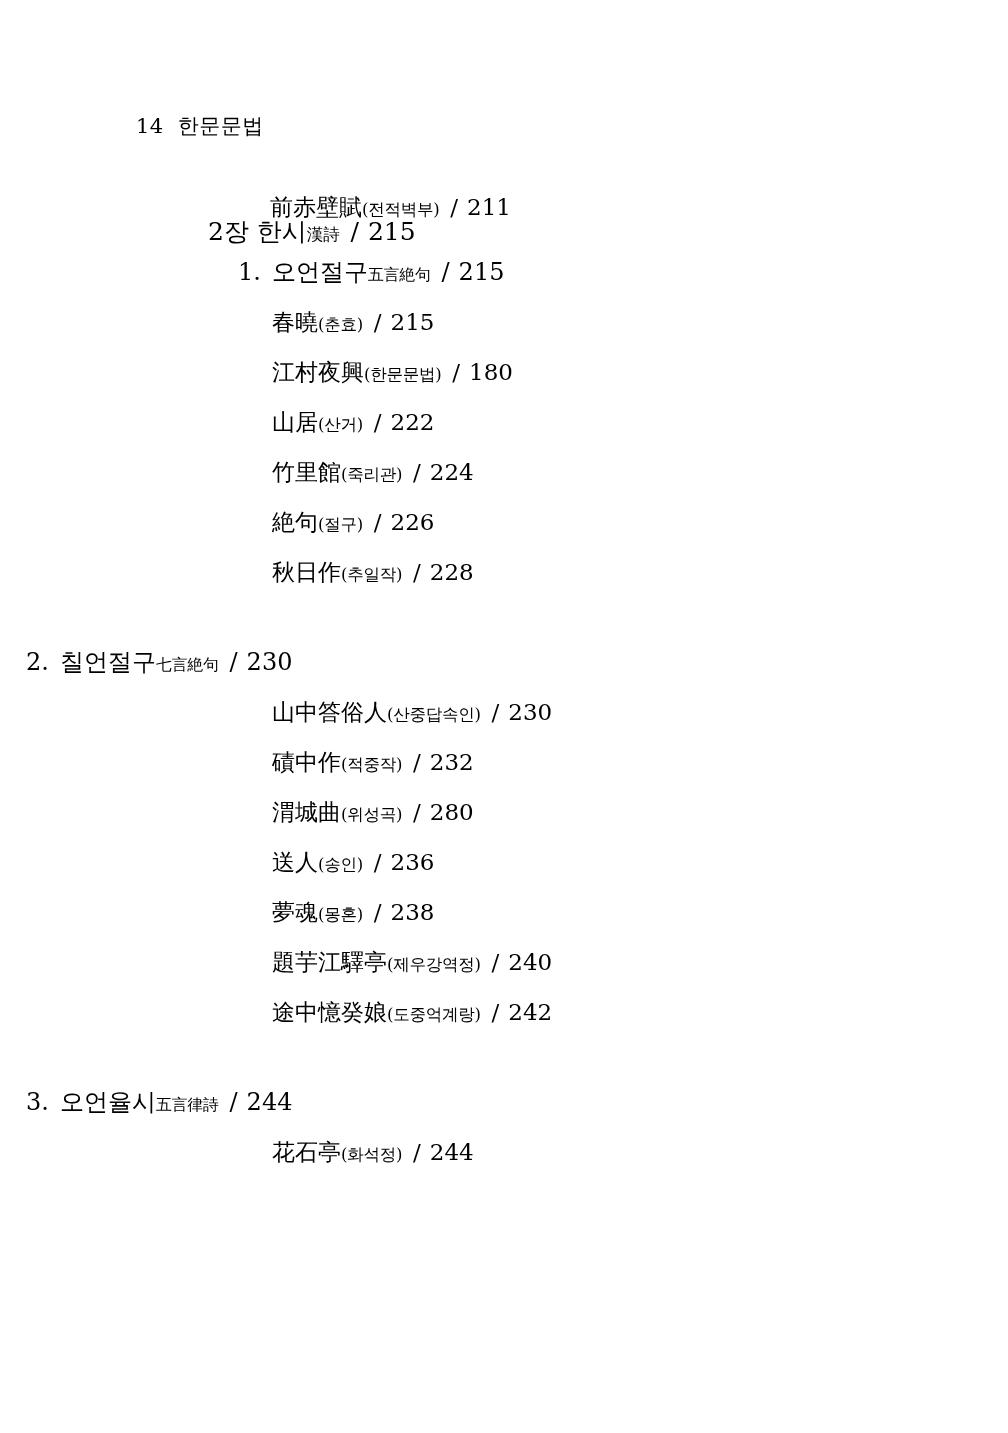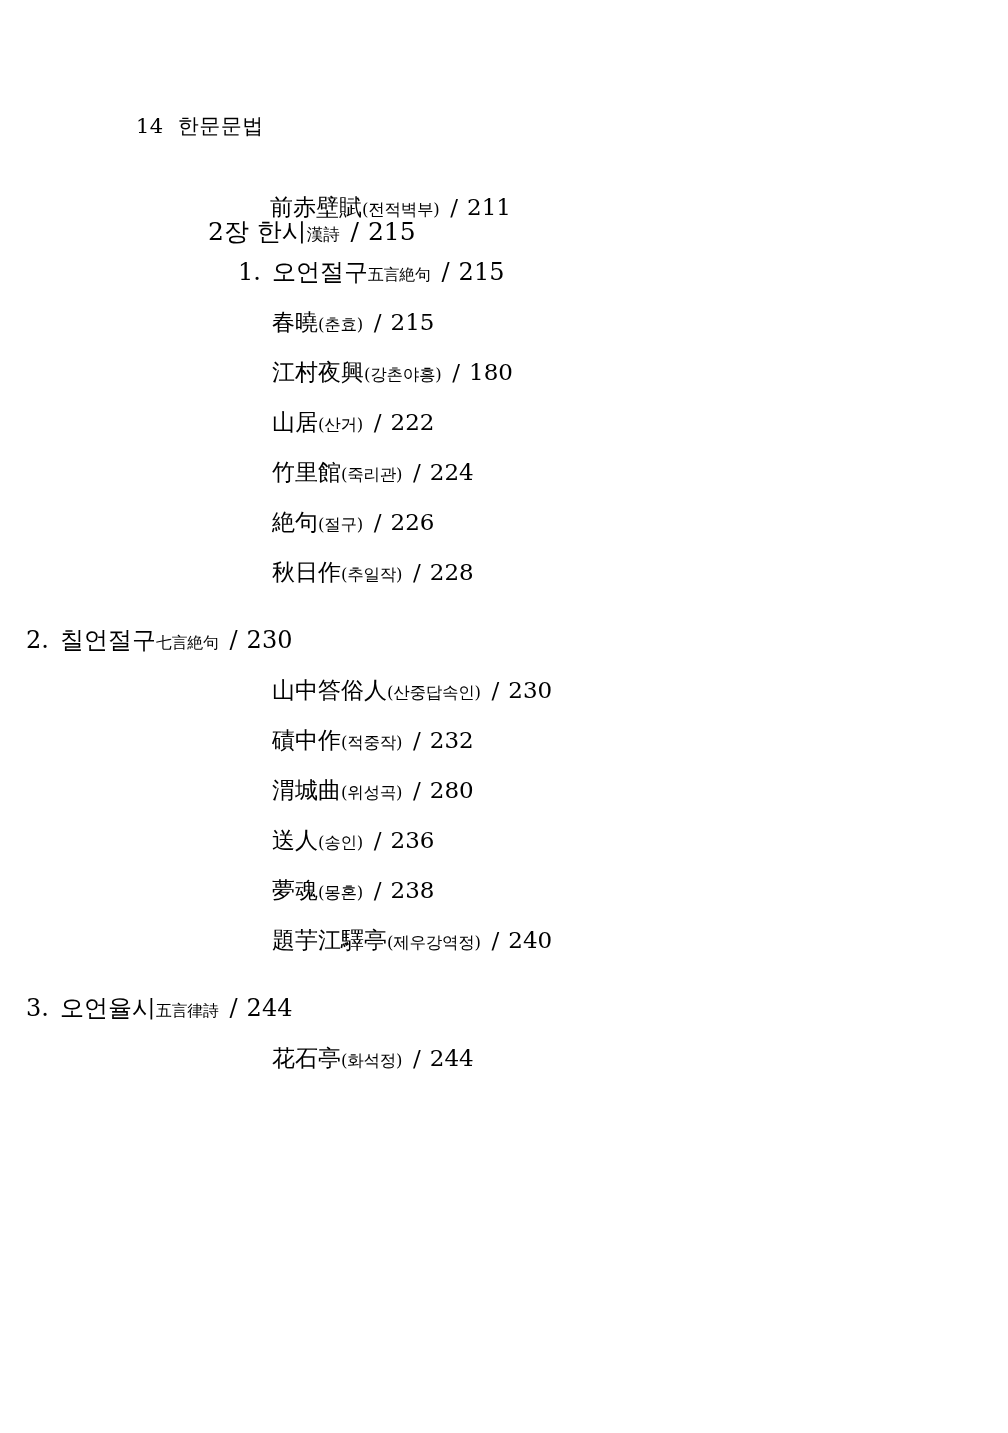--- a/index.html
+++ b/index.html
@@ -65,21 +65,21 @@
   .slash {
     margin: 0 9px 0 11px;
   }
   .page-no {
     font-family: "DejaVu Serif", "Liberation Serif", serif;
   }
   .num-label {
     display: inline-block;
     min-width: 34px;
   }
-  .gap-lg { margin-top: 44px; padding-left: 26px; }
+  .gap-lg { margin-top: 66px; padding-left: 26px; }
 </style>
 </head>
 <body>
 
 <div class="page">
 
   <div class="header">
     <span class="pagenum">14</span><span>한문문법</span>
   </div>
 
@@ -93,21 +93,21 @@
       <span>2장</span>&nbsp;<span>한시</span><span class="han-small">漢詩</span><span class="slash">/</span><span class="page-no">215</span>
     </div>
 
     <div class="entry lvl-section">
       <span class="num-label">1.</span><span>오언절구</span><span class="han-small">五言絶句</span><span class="slash">/</span><span class="page-no">215</span>
     </div>
     <div class="entry lvl-item">
       <span class="han">春曉</span><span class="ko-small">(춘효)</span><span class="slash">/</span><span class="page-no">215</span>
     </div>
     <div class="entry lvl-item">
-      <span class="han">江村夜興</span><span class="ko-small">(강촌야흥)</span><span class="slash">/</span><span class="page-no">180</span>
+      <span class="han">江村夜興</span><span class="ko-small">(한문문법)</span><span class="slash">/</span><span class="page-no">180</span>
     </div>
     <div class="entry lvl-item">
       <span class="han">山居</span><span class="ko-small">(산거)</span><span class="slash">/</span><span class="page-no">222</span>
     </div>
     <div class="entry lvl-item">
       <span class="han">竹里館</span><span class="ko-small">(죽리관)</span><span class="slash">/</span><span class="page-no">224</span>
     </div>
     <div class="entry lvl-item">
       <span class="han">絶句</span><span class="ko-small">(절구)</span><span class="slash">/</span><span class="page-no">226</span>
     </div>
@@ -129,20 +129,23 @@
     </div>
     <div class="entry lvl-item">
       <span class="han">送人</span><span class="ko-small">(송인)</span><span class="slash">/</span><span class="page-no">236</span>
     </div>
     <div class="entry lvl-item">
       <span class="han">夢魂</span><span class="ko-small">(몽혼)</span><span class="slash">/</span><span class="page-no">238</span>
     </div>
     <div class="entry lvl-item">
       <span class="han">題芋江驛亭</span><span class="ko-small">(제우강역정)</span><span class="slash">/</span><span class="page-no">240</span>
     </div>
+    <div class="entry lvl-item">
+      <span class="han">途中憶癸娘</span><span class="ko-small">(도중억계랑)</span><span class="slash">/</span><span class="page-no">242</span>
+    </div>
 
     <div class="entry lvl-section gap-lg">
       <span class="num-label">3.</span><span>오언율시</span><span class="han-small">五言律詩</span><span class="slash">/</span><span class="page-no">244</span>
     </div>
     <div class="entry lvl-item">
       <span class="han">花石亭</span><span class="ko-small">(화석정)</span><span class="slash">/</span><span class="page-no">244</span>
     </div>
 
   </div>
 </div>

